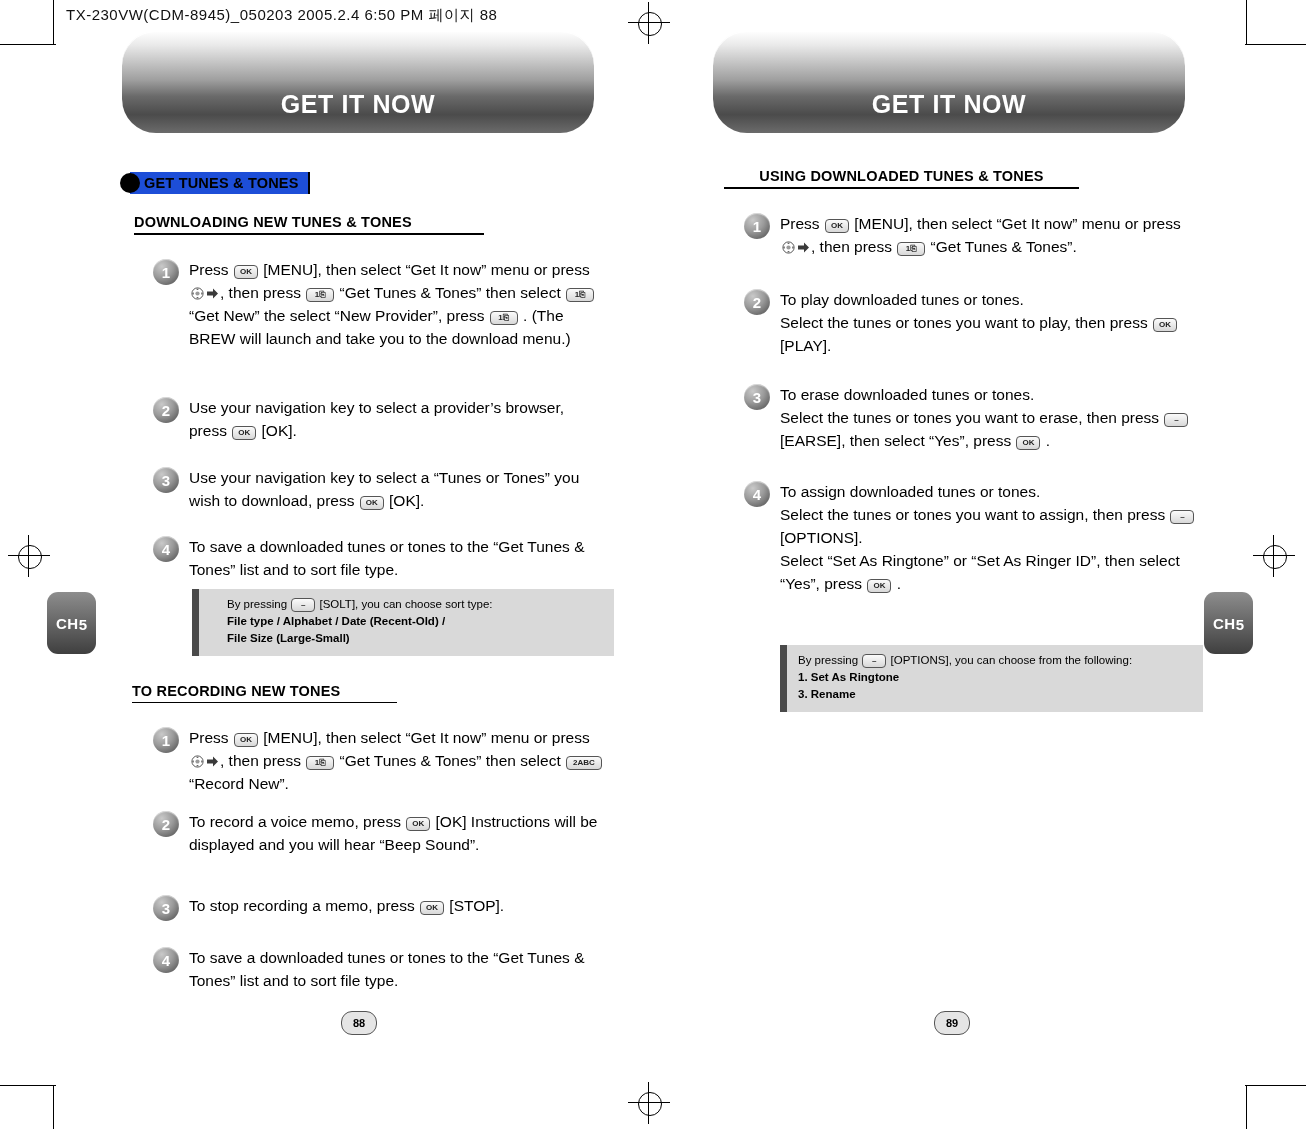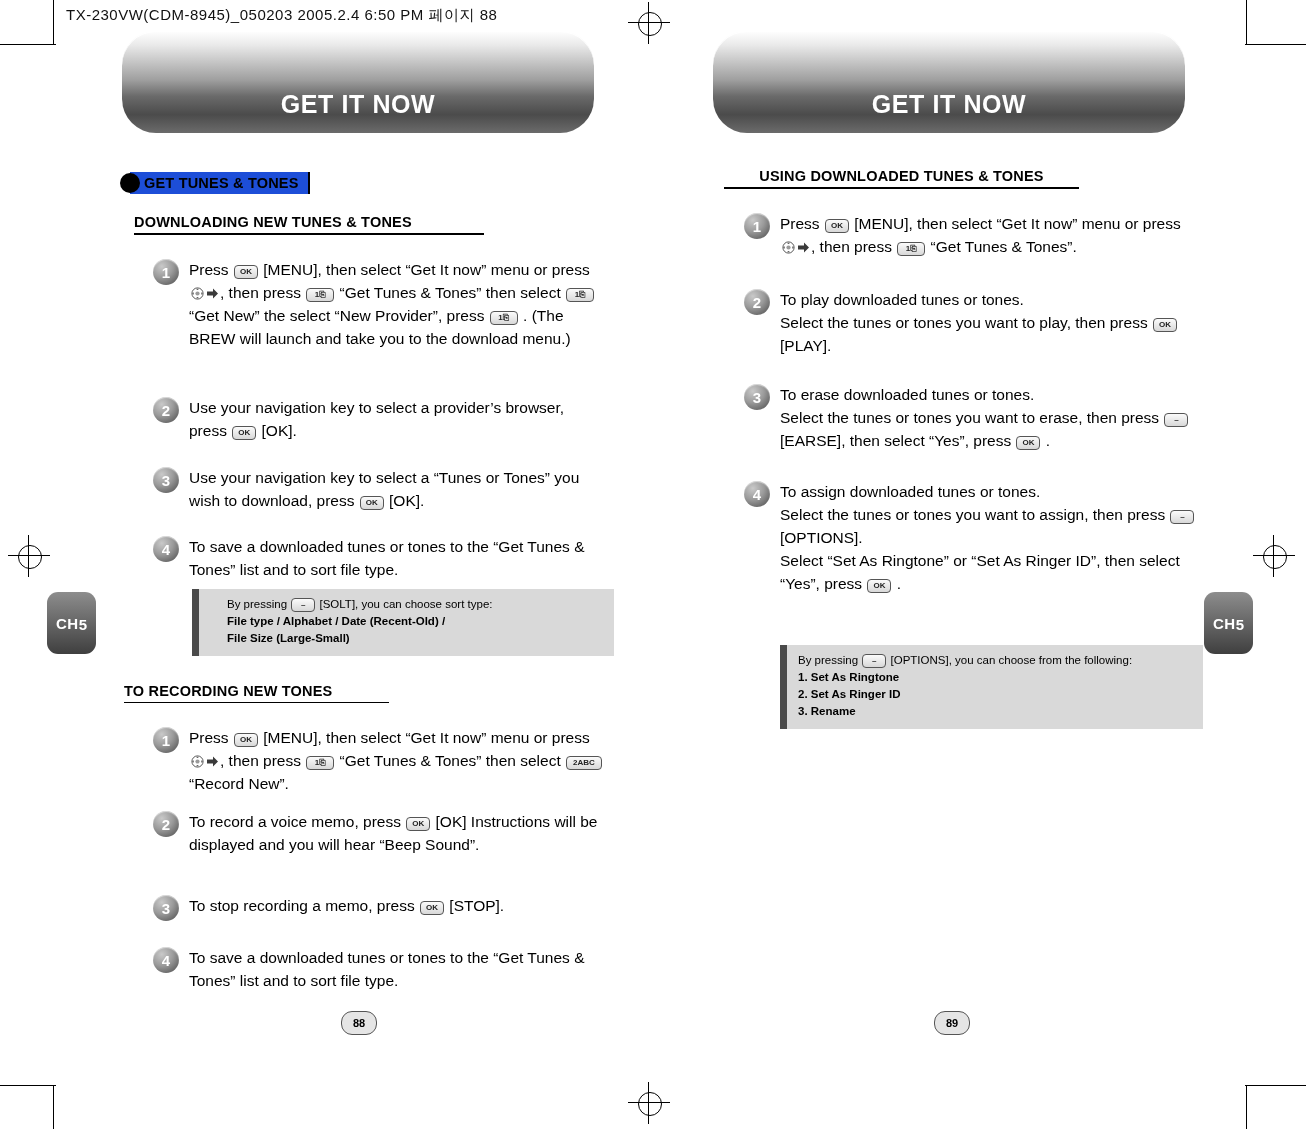--- a/index.html
+++ b/index.html
@@ -280,21 +280,21 @@
 <div class="note" style="left:192px; top:589px; width:377px;padding-left:28px;">
   <div>
     <span>By pressing</span>
     <span class="key">–</span>
     <span>[SOLT], you can choose sort type:</span>
   </div>
   <div class="b">File type / Alphabet / Date (Recent-Old) /</div>
   <div class="b">File Size (Large-Small)</div>
 </div>
 
-<div class="sub-head thin" style="left:124px; top:683px; width:265px;">TO RECORDING NEW TONES</div>
+<div class="sub-head thin" style="left:132px; top:683px; width:265px;">TO RECORDING NEW TONES</div>
 
 <div class="step" style="left:153px; top:726px; width:452px;">
   <span class="step-num">1</span>
   <span class="step-body">Press <span class="key">OK</span> [MENU], then select “Get It now” menu or press <span class="key-nav"><svg viewBox="0 0 15 13" width="15" height="13" xmlns="http://www.w3.org/2000/svg">
           <circle cx="7.5" cy="6.5" r="5.6" fill="#ffffff" stroke="#555" stroke-width="1"></circle>
           <circle cx="7.5" cy="6.5" r="2.1" fill="#9a9a9a"></circle>
           <path d="M7.5 1.2 L6.3 3.1 L8.7 3.1 Z" fill="#666"></path>
           <path d="M7.5 11.8 L6.3 9.9 L8.7 9.9 Z" fill="#666"></path>
           <path d="M1.9 6.5 L3.8 5.3 L3.8 7.7 Z" fill="#666"></path>
           <path d="M13.1 6.5 L11.2 5.3 L11.2 7.7 Z" fill="#666"></path>
@@ -360,21 +360,20 @@
   <span class="step-body">To assign downloaded tunes or tones.<br>Select the tunes or tones you want to assign, then press <span class="key">–</span> [OPTIONS].<br>Select “Set As Ringtone” or “Set As Ringer ID”, then select “Yes”, press <span class="key">OK</span> .</span>
 </div>
 
 <div class="note" style="left:780px; top:604px; width:395px;margin-top:41px;">
   <div>
     <span>By pressing</span>
     <span class="key">–</span>
     <span>[OPTIONS], you can choose from the following:</span>
   </div>
   <div class="b">1. Set As Ringtone</div>
-  <div class="b">2. Set As Ringer ID</div>
   <div class="b">3. Rename</div>
 </div>
 
 <div class="ch-tab" style="left:1204px; top:592px;">
   <span class="ch-ch">CH</span>
   <span class="ch-no">5</span>
 </div>
 
 <div class="page-no" style="left:934px; top:1011px;">89</div>
 

